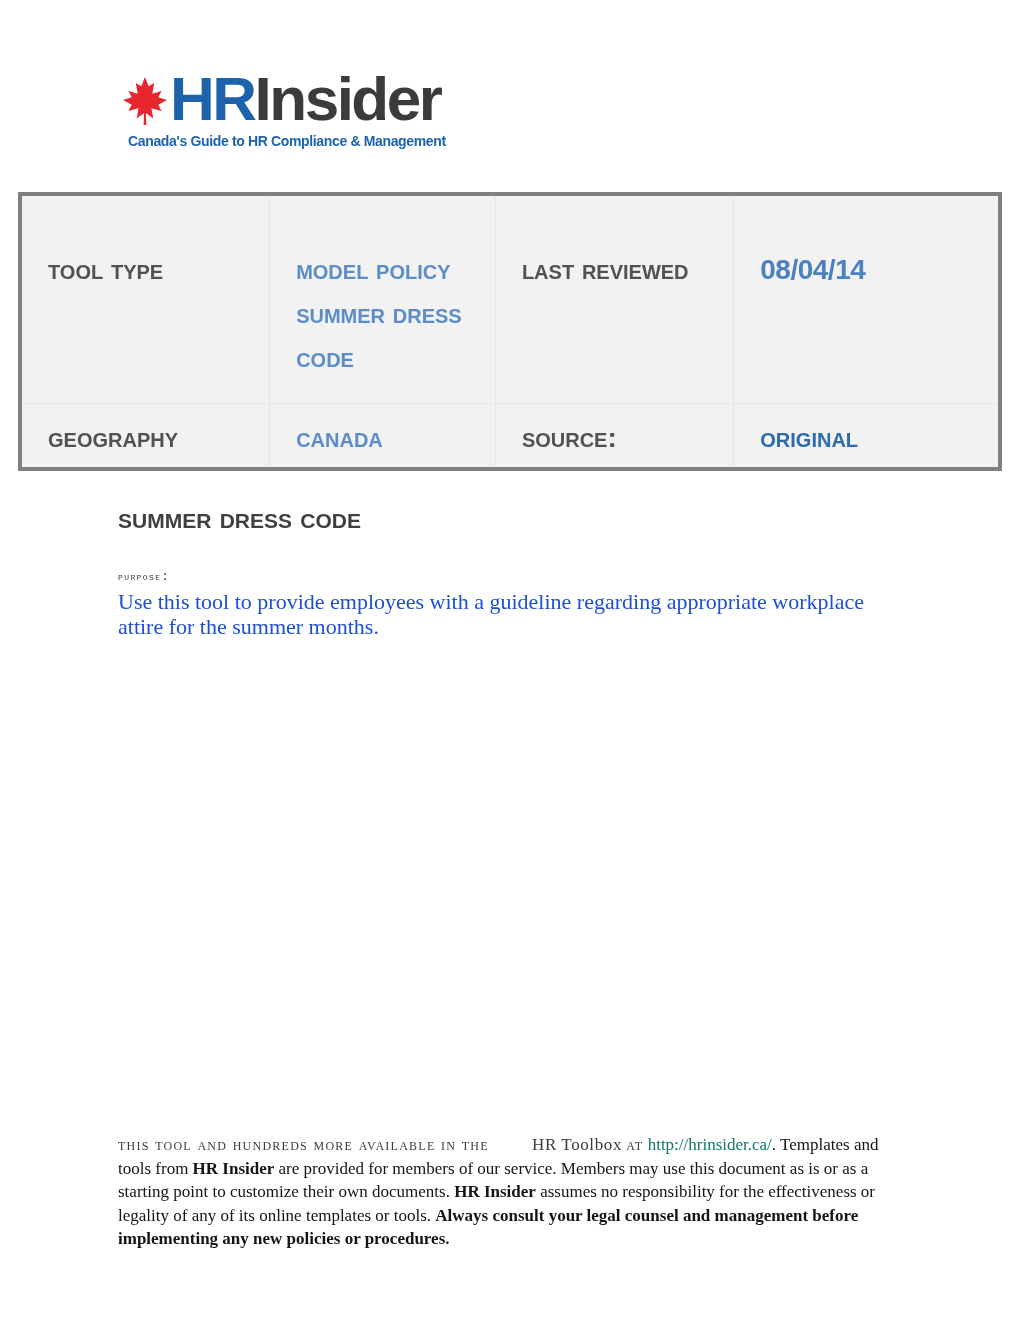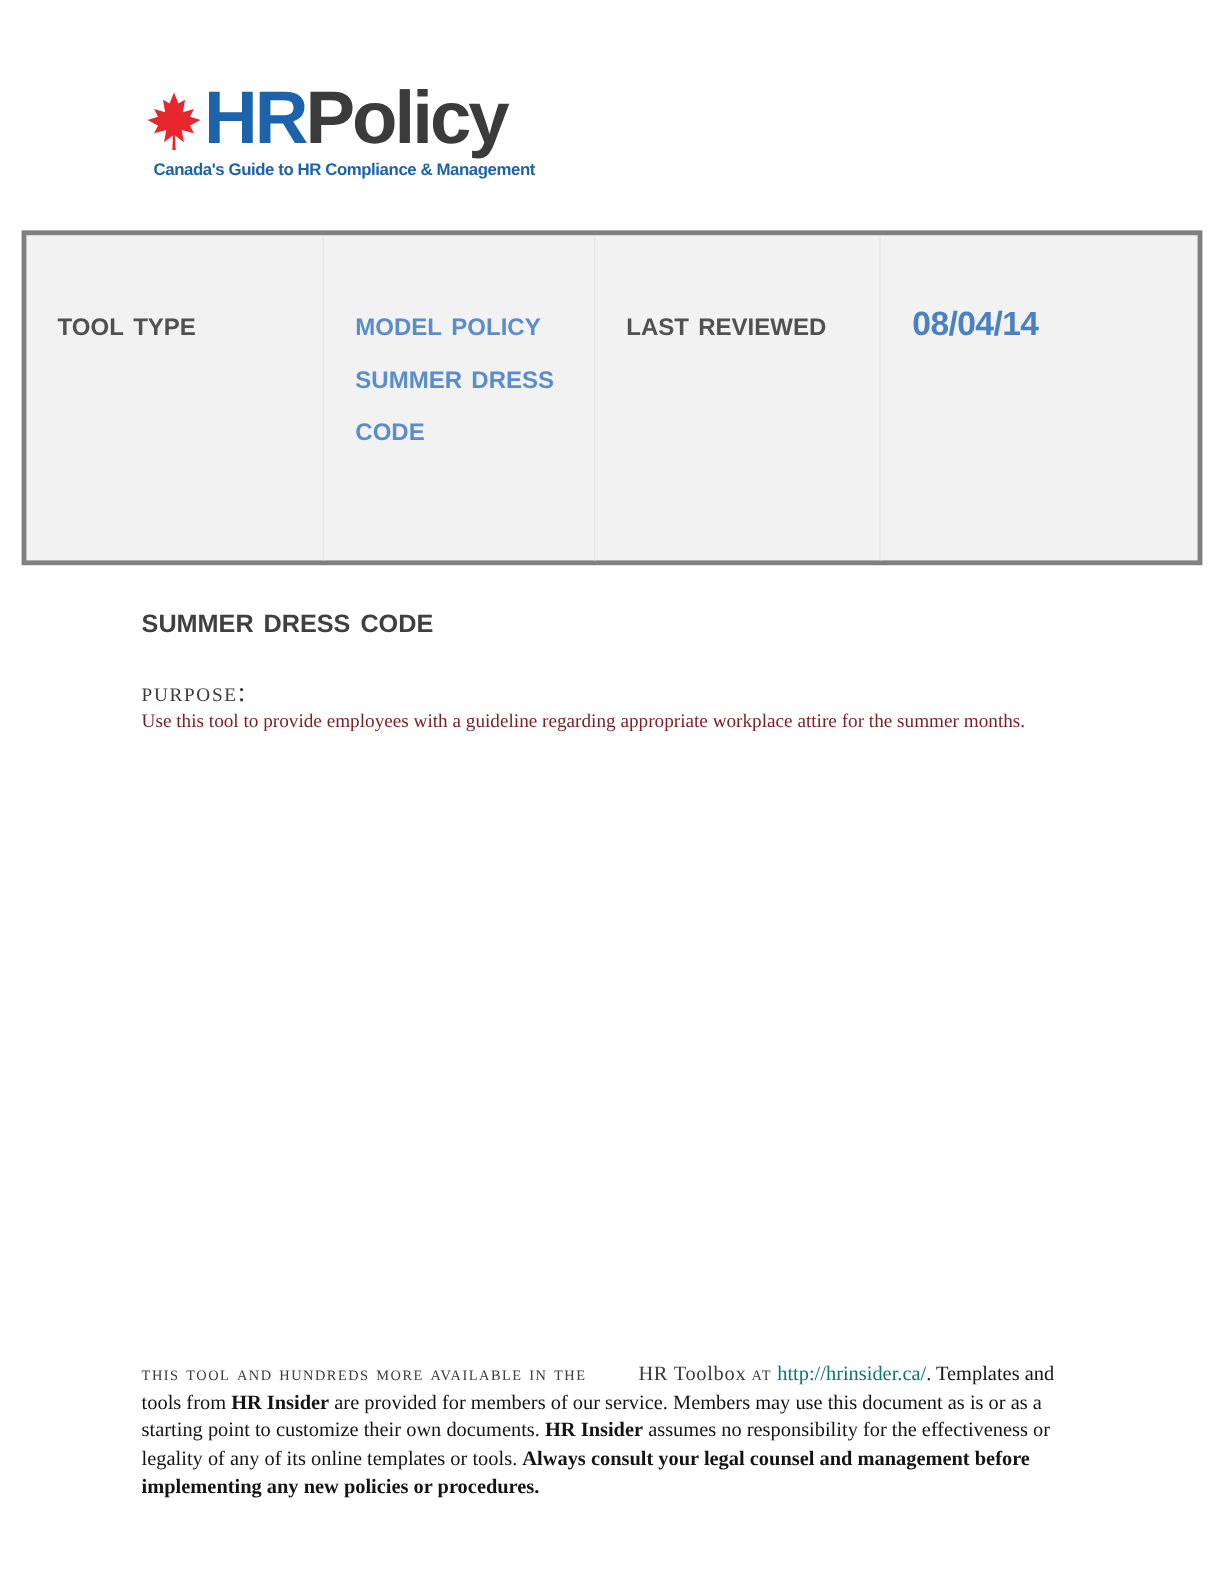--- a/index.html
+++ b/index.html
@@ -124,33 +124,33 @@
   }
 
   
   .purpose-wrap {
     position: absolute;
     left: 118px;
     top: 566px;
     width: 760px;
   }
   .purpose-label {
-    font-family: Liberation Serif, serif;
-    font-size: 23px;
+    font-family: Liberation Mono, monospace;
+    font-size: 12px;
     color: #3b3b3b;
     font-variant: small-caps;
     text-transform: lowercase;
     letter-spacing: 1.4px;
     line-height: 22px;
   }
   .purpose-text {
     font-family: "Liberation Serif", serif;
-    font-size: 16px;
+    font-size: 22px;
     line-height: 25px;
-    color: #7f1d1d;
+    color: #1d4ed8;
     margin-top: 1px;
   }
 
   
   .footer-wrap {
     position: absolute;
     left: 118px;
     top: 1116px;
     width: 764px;
   }
@@ -179,21 +179,21 @@
   .fc-bold { font-weight: bold; text-align: right; }
 </style>
 </head>
 <body>
 
 <div class="logo-block">
   <div class="logo-row">
     <svg class="maple-leaf" viewBox="0 0 100 108">
       <path fill="#e8262d" d="M50 2 L58 22 L70 15 L66 38 L86 32 L79 46 L98 52 L79 62 L86 76 L64 70 L68 92 L52 80 L53 106 L47 106 L48 80 L32 92 L36 70 L14 76 L21 62 L2 52 L21 46 L14 32 L34 38 L30 15 L42 22 Z"></path>
     </svg>
-    <div class="logo-word"><span class="logo-hr">HR</span><span class="logo-insider">Policy</span></div>
+    <div class="logo-word"><span class="logo-hr">HR</span><span class="logo-insider">Insider</span></div>
   </div>
   <div class="logo-tagline">Canada's Guide to HR Compliance &amp; Management</div>
 </div>
 
 <div class="meta-table">
   <table class="meta-grid">
     <tbody>
         <tr class="row1">
       <td style="width:25.4%">
         <div class="cell-inner"><span class="meta-label">Tool Type</span></div>
@@ -201,20 +201,34 @@
       <td style="width:23.1%">
         <div class="cell-inner"><span class="meta-label meta-value-blue">Model Policy Summer Dress Code</span></div>
       </td>
       <td style="width:24.4%">
         <div class="cell-inner"><span class="meta-label">Last Reviewed</span></div>
       </td>
       <td style="width:27.1%">
         <div class="cell-inner"><span class="meta-label meta-value-date">08/04/14</span></div>
       </td>
     </tr>
+    <tr class="row2">
+      <td>
+        <div class="cell-inner"><span class="meta-label">Geography</span></div>
+      </td>
+      <td>
+        <div class="cell-inner"><span class="meta-label meta-value-blue">Canada</span></div>
+      </td>
+      <td>
+        <div class="cell-inner"><span class="meta-label">Source:</span></div>
+      </td>
+      <td>
+        <div class="cell-inner"><span class="meta-label meta-value-dark">Original</span></div>
+      </td>
+    </tr>
   </tbody>
     </table>
 </div>
 
 <div class="doc-heading">Summer Dress Code</div>
 
 <div class="purpose-wrap">
   <div class="purpose-label">Purpose:</div>
   <div class="purpose-text">Use this tool to provide employees with a guideline regarding appropriate workplace attire for the summer months.</div>
 </div>

